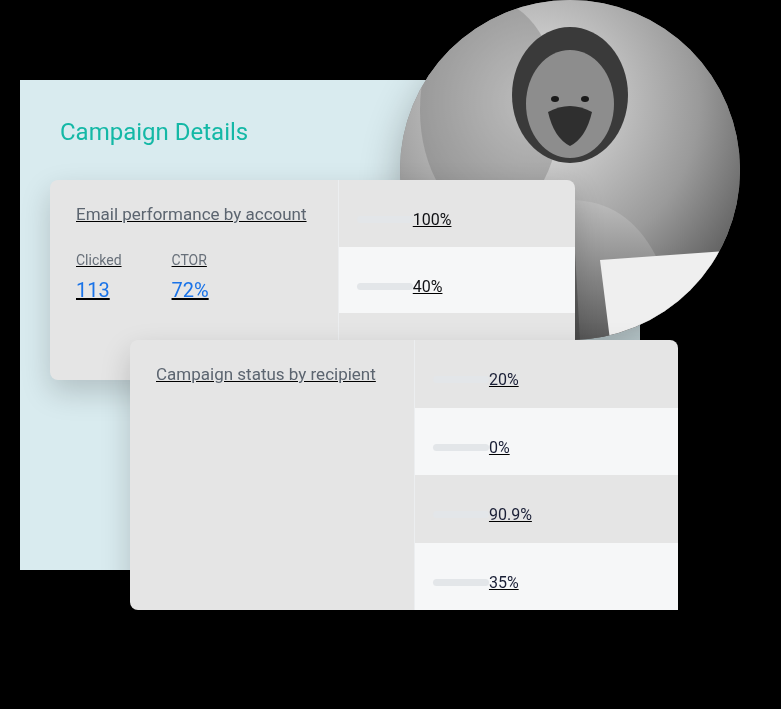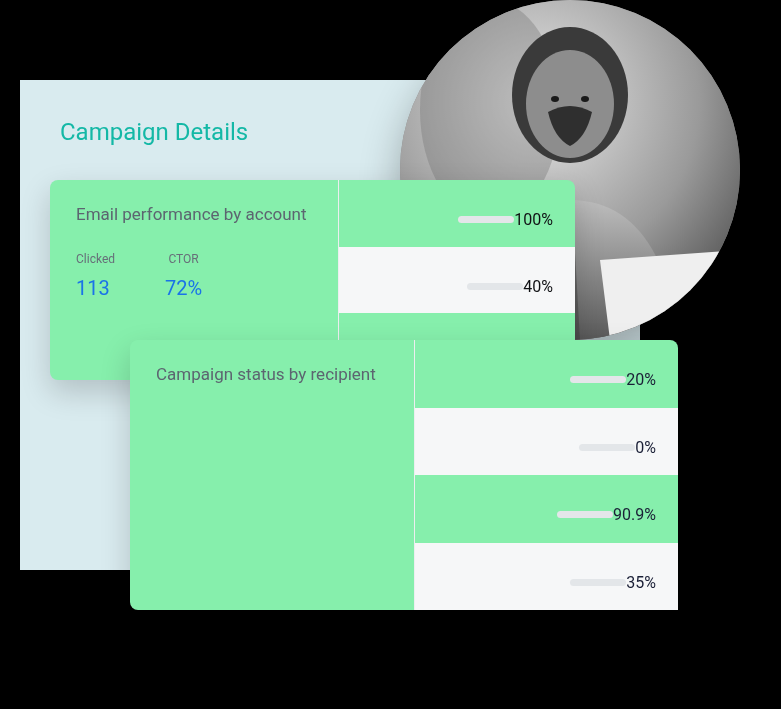--- a/index.html
+++ b/index.html
@@ -34,62 +34,62 @@
       width: 340px;
       height: 340px;
       border-radius: 50%;
       overflow: hidden;
       background: #888;
       box-shadow: 0 20px 40px rgba(0,0,0,0.3);
     }
     .avatar svg { width: 100%; height: 100%; display: block; }
     .card {
       position: absolute;
-      background: #86efac;
+      background: #e5e5e5;
       border-radius: 8px;
       box-shadow: 0 12px 30px rgba(0,0,0,0.18);
       display: flex;
+      text-decoration: underline;
     }
     .card1 { left: 50px; top: 180px; width: 525px; height: 200px; }
     .card2 { left: 130px; top: 340px; width: 548px; height: 270px; }
     .left-pane {
       flex: 0 0 55%;
       padding: 24px 26px;
       border-right: 1px solid #eceef0;
     }
     .card2 .left-pane { flex: 0 0 52%; }
     .pane-title {
       font-size: 17px;
       color: #5c6570;
       font-weight: 400;
       margin-bottom: 28px;
     }
     .stats-row { display: flex; gap: 50px; }
     .stat-label {
-      font-size: 12px;
+      font-size: 14px;
       color: #676f79;
       margin-bottom: 10px;
-      text-align: center;
     }
     .stat-value {
       font-size: 20px;
       color: #1a73e8;
       font-weight: 400;
     }
     .right-pane {
       flex: 1;
       display: flex;
       flex-direction: column;
     }
     .row {
       flex: 1;
       display: flex;
       align-items: center;
       padding: 12px 22px 0 18px;
-      justify-content: flex-end;
+      justify-content: flex-start;
     }
     .row.alt { background: #f6f7f8; }
     .bar {
       width: 56px;
       height: 7px;
       border-radius: 4px;
       background: #e3e6e9;
     }
     .pct {
       font-size: 16px;

